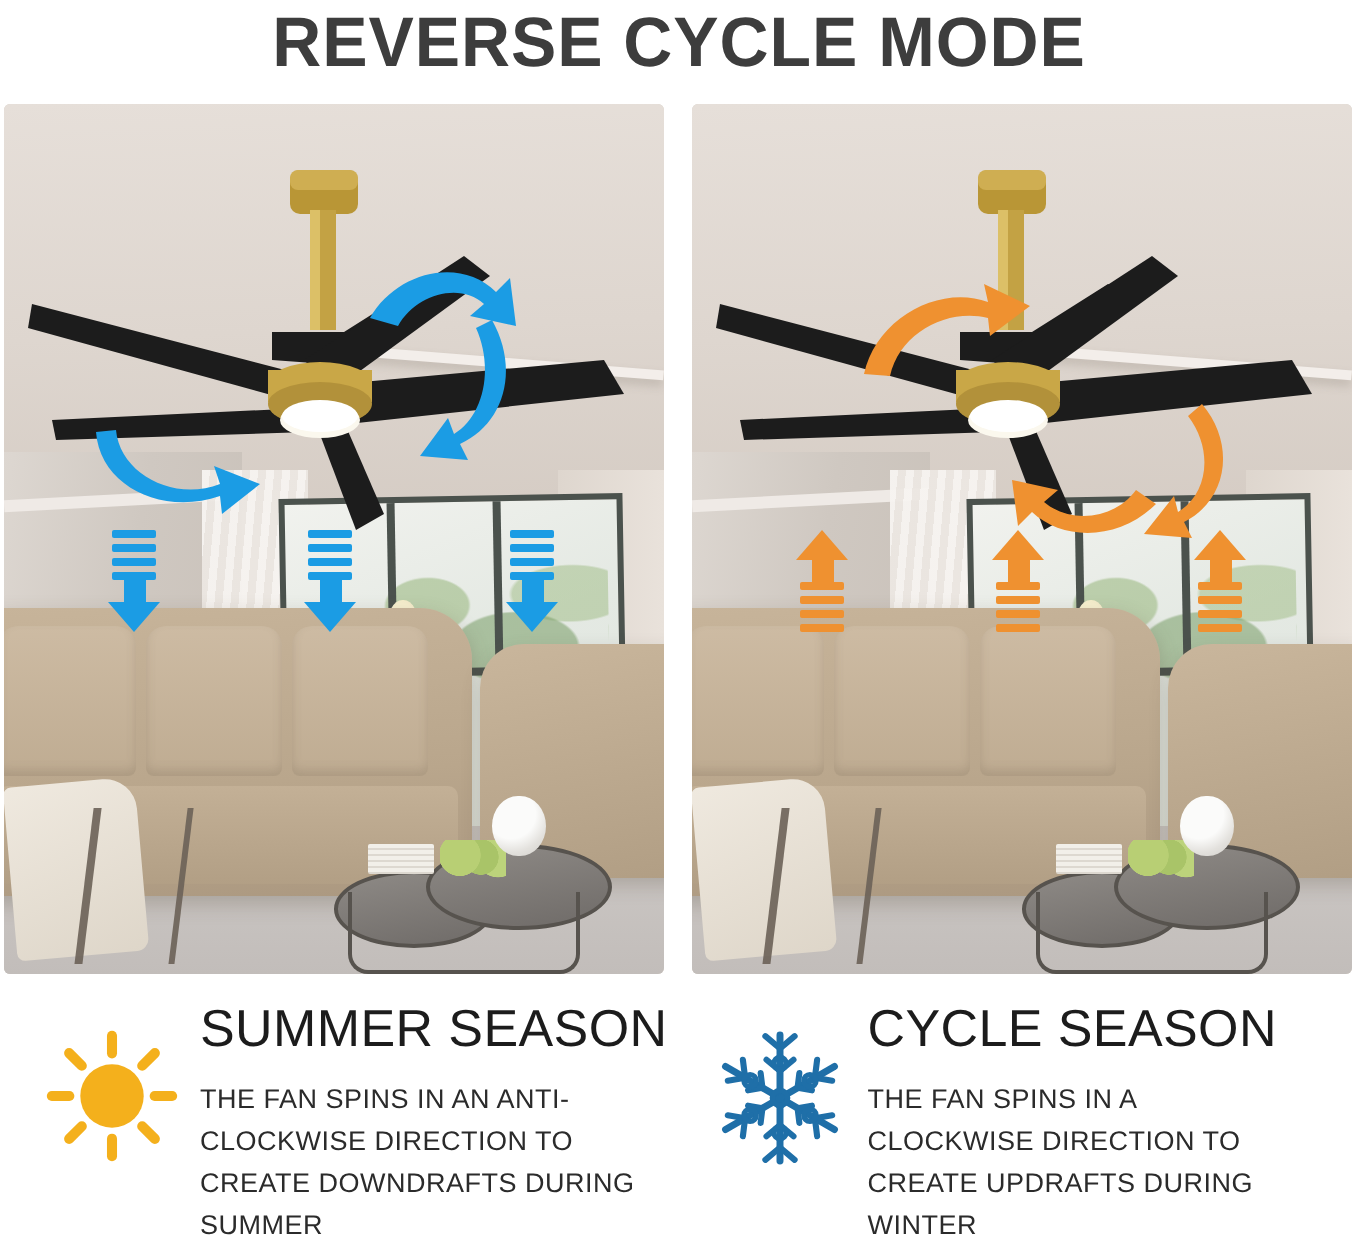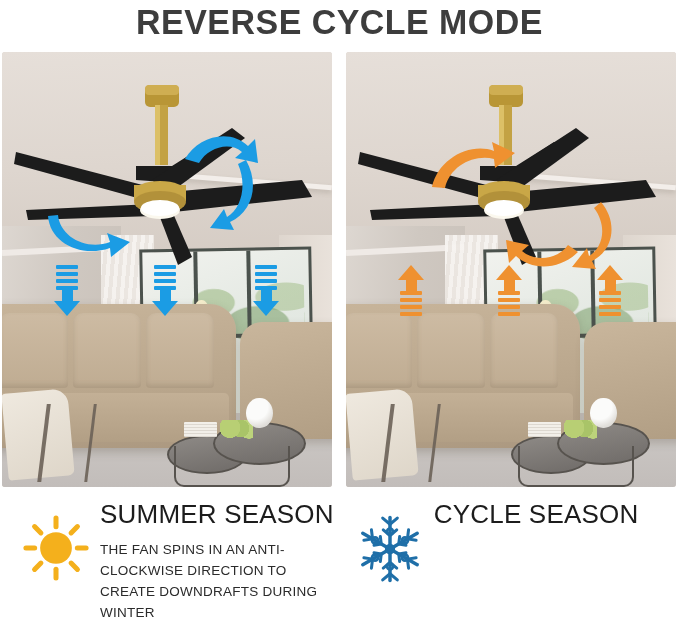--- a/index.html
+++ b/index.html
@@ -521,21 +521,21 @@
           <line x1="51.5" y1="32" x2="59.5" y2="32"></line>
           <line x1="12.4" y1="12.4" x2="18.2" y2="18.2"></line>
           <line x1="45.8" y1="45.8" x2="51.6" y2="51.6"></line>
           <line x1="51.6" y1="12.4" x2="45.8" y2="18.2"></line>
           <line x1="18.2" y1="45.8" x2="12.4" y2="51.6"></line>
         </g>
       </svg>
     </div>
     <div class="info-text">
       <div class="season-title">SUMMER SEASON</div>
-      <div class="season-desc">THE FAN SPINS IN AN ANTI-CLOCKWISE DIRECTION TO CREATE DOWNDRAFTS DURING WINTER</div>
+      <div class="season-desc">THE FAN SPINS IN AN ANTI-CLOCKWISE DIRECTION TO CREATE DOWNDRAFTS DURING SUMMER</div>
     </div>
   </div>
 
   <div class="info-col">
     <div class="info-icon">
       <svg width="72" height="72" viewBox="0 0 64 64">
         <g stroke="#1f6fa8" stroke-width="3.1" stroke-linecap="round" fill="none">
 
           <line x1="32" y1="4" x2="32" y2="60"></line>
           <line x1="7.8" y1="18" x2="56.2" y2="46"></line>
@@ -564,15 +564,16 @@
           <circle cx="32" cy="47.4" r="2.7"></circle>
           <circle cx="18.7" cy="24.3" r="2.7"></circle>
           <circle cx="45.3" cy="39.7" r="2.7"></circle>
           <circle cx="18.7" cy="39.7" r="2.7"></circle>
           <circle cx="45.3" cy="24.3" r="2.7"></circle>
         </g>
       </svg>
     </div>
     <div class="info-text">
       <div class="season-title">CYCLE SEASON</div>
+      <div class="season-desc">THE FAN SPINS IN A CLOCKWISE DIRECTION TO CREATE UPDRAFTS DURING WINTER</div>
     </div>
   </div>
 </div>
 
 </body></html>

